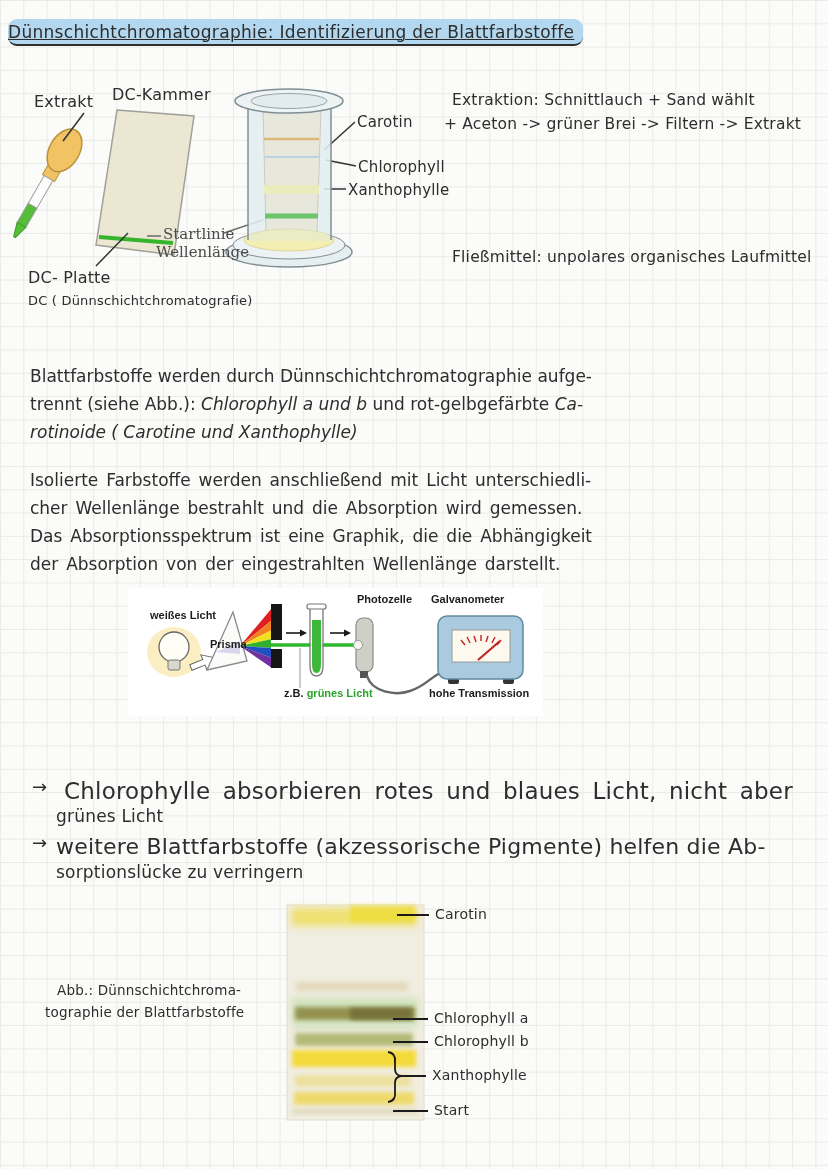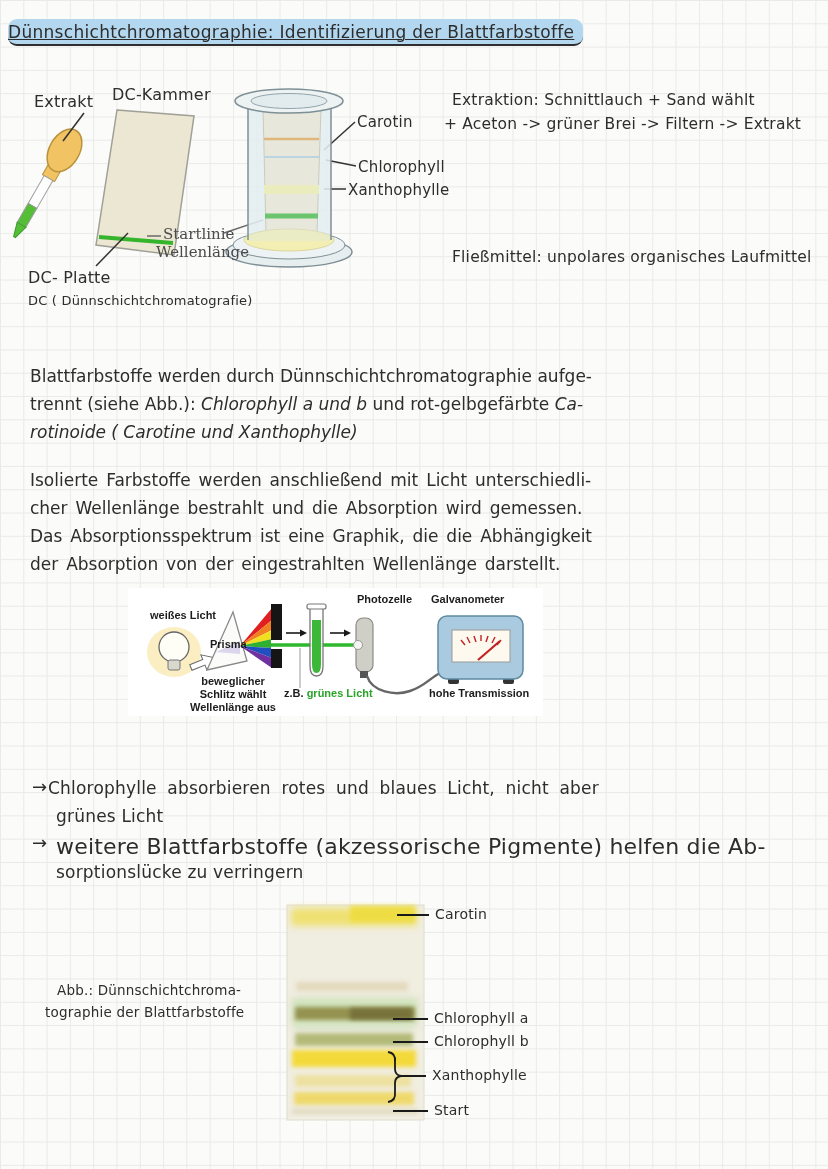--- a/index.html
+++ b/index.html
@@ -215,32 +215,27 @@
 
   <div class="abs para" style="left:30px;top:466px;word-spacing:2.5px;">
     <div>Isolierte Farbstoffe werden anschließend mit Licht unterschiedli-</div>
     <div>cher Wellenlänge bestrahlt und die Absorption wird gemessen.</div>
     <div>Das Absorptionsspektrum ist eine Graphik, die die Abhängigkeit</div>
     <div>der Absorption von der eingestrahlten Wellenlänge darstellt.</div>
   </div>
 
   <div class="abs fig-label" style="left:150px;top:609px;">weißes Licht</div>
   <div class="abs fig-label" style="left:210px;top:593px;margin-top:45px;">Prisma</div>
-  <div class="abs fig-label" style="left:183px;top:675px;width:100px;text-align:center;">
-    <div>beweglicher</div>
-    <div>Schlitz wählt</div>
-    <div>Wellenlänge aus</div>
-  </div>
   <div class="abs fig-label" style="left:284px;top:687px;"><span>z.B. </span><span class="green-txt">grünes Licht</span></div>
   <div class="abs fig-label" style="left:357px;top:593px;">Photozelle</div>
   <div class="abs fig-label" style="left:431px;top:593px;">Galvanometer</div>
   <div class="abs fig-label" style="left:429px;top:687px;">hohe Transmission</div>
 
   <div class="abs hw" style="left:32px;top:776px;font-size:18px;">→</div>
-  <div class="abs hw" style="left:48px;top:778px;font-size:17px;word-spacing:5px;">Chlorophylle absorbieren rotes und blaues Licht, nicht aber</div>
+  <div class="abs hw" style="left:64px;top:778px;font-size:23px;word-spacing:5px;">Chlorophylle absorbieren rotes und blaues Licht, nicht aber</div>
   <div class="abs hw" style="left:56px;top:806px;font-size:17px;">grünes Licht</div>
   <div class="abs hw" style="left:32px;top:832px;font-size:18px;">→</div>
   <div class="abs hw" style="left:56px;top:834px;font-size:22px;">weitere Blattfarbstoffe (akzessorische Pigmente) helfen die Ab-</div>
   <div class="abs hw" style="left:56px;top:862px;font-size:17px;">sorptionslücke zu verringern</div>
 
   <div class="abs hw caption" style="left:57px;top:982px;">Abb.: Dünnschichtchroma-</div>
   <div class="abs hw caption" style="left:45px;top:1004px;">tographie der Blattfarbstoffe</div>
   <div class="abs hw chrom-label" style="left:435px;top:906px;">Carotin</div>
   <div class="abs hw chrom-label" style="left:434px;top:1010px;">Chlorophyll a</div>
   <div class="abs hw chrom-label" style="left:434px;top:1033px;">Chlorophyll b</div>

